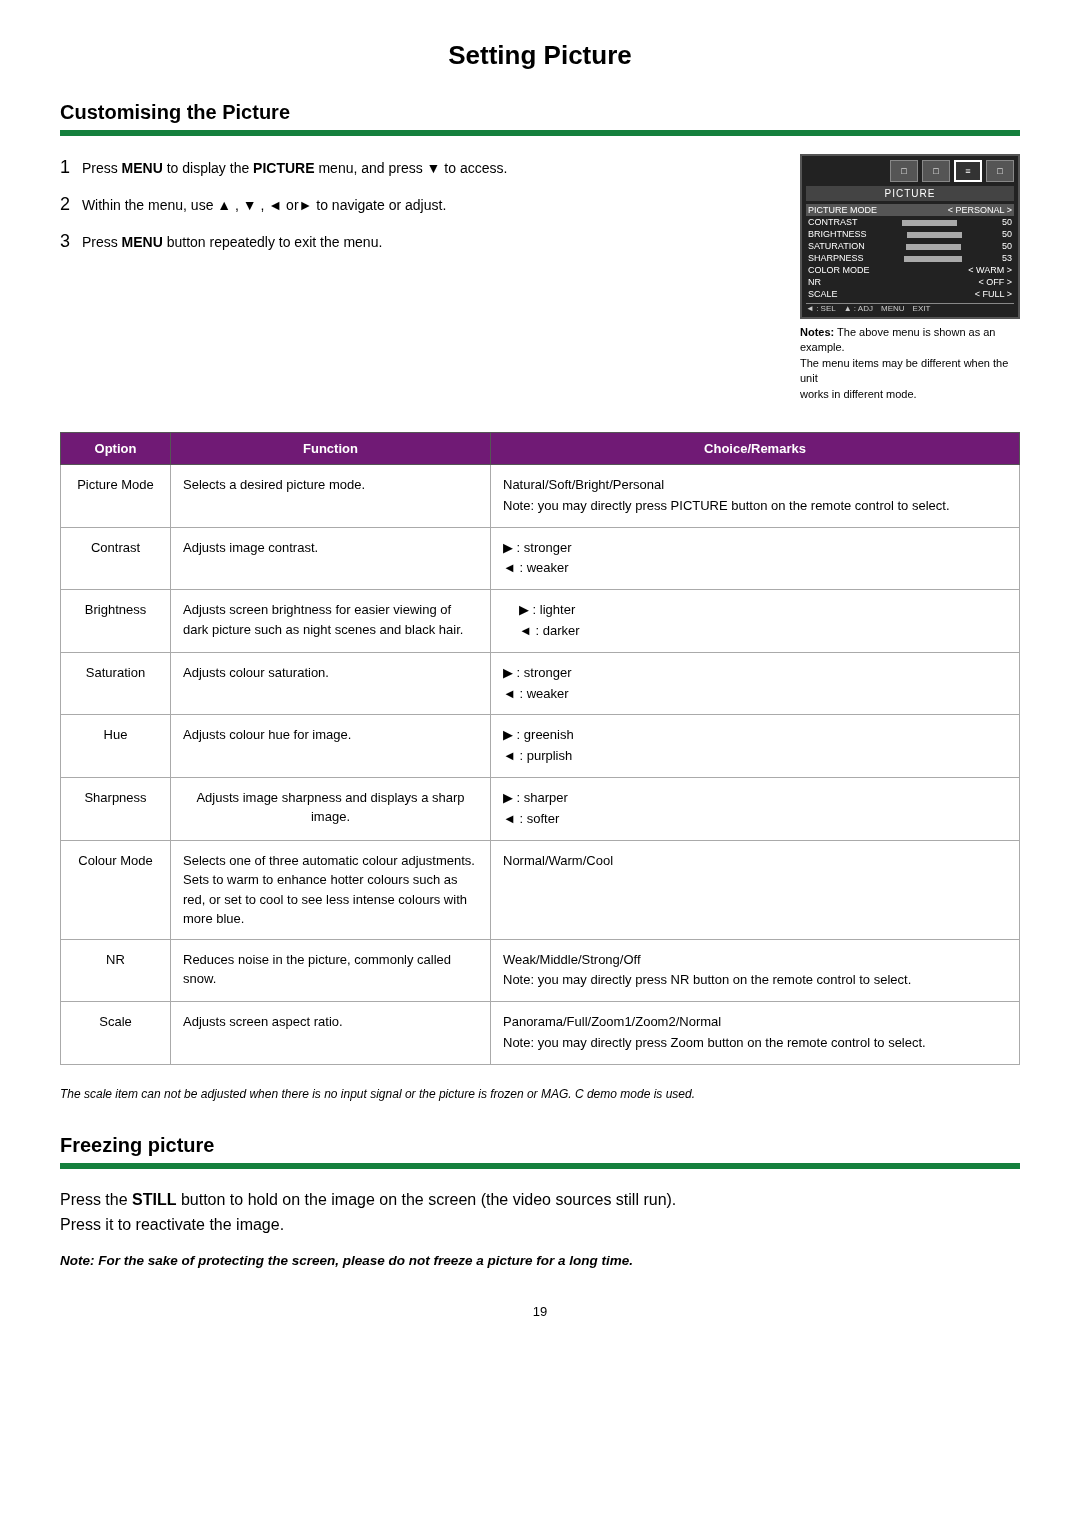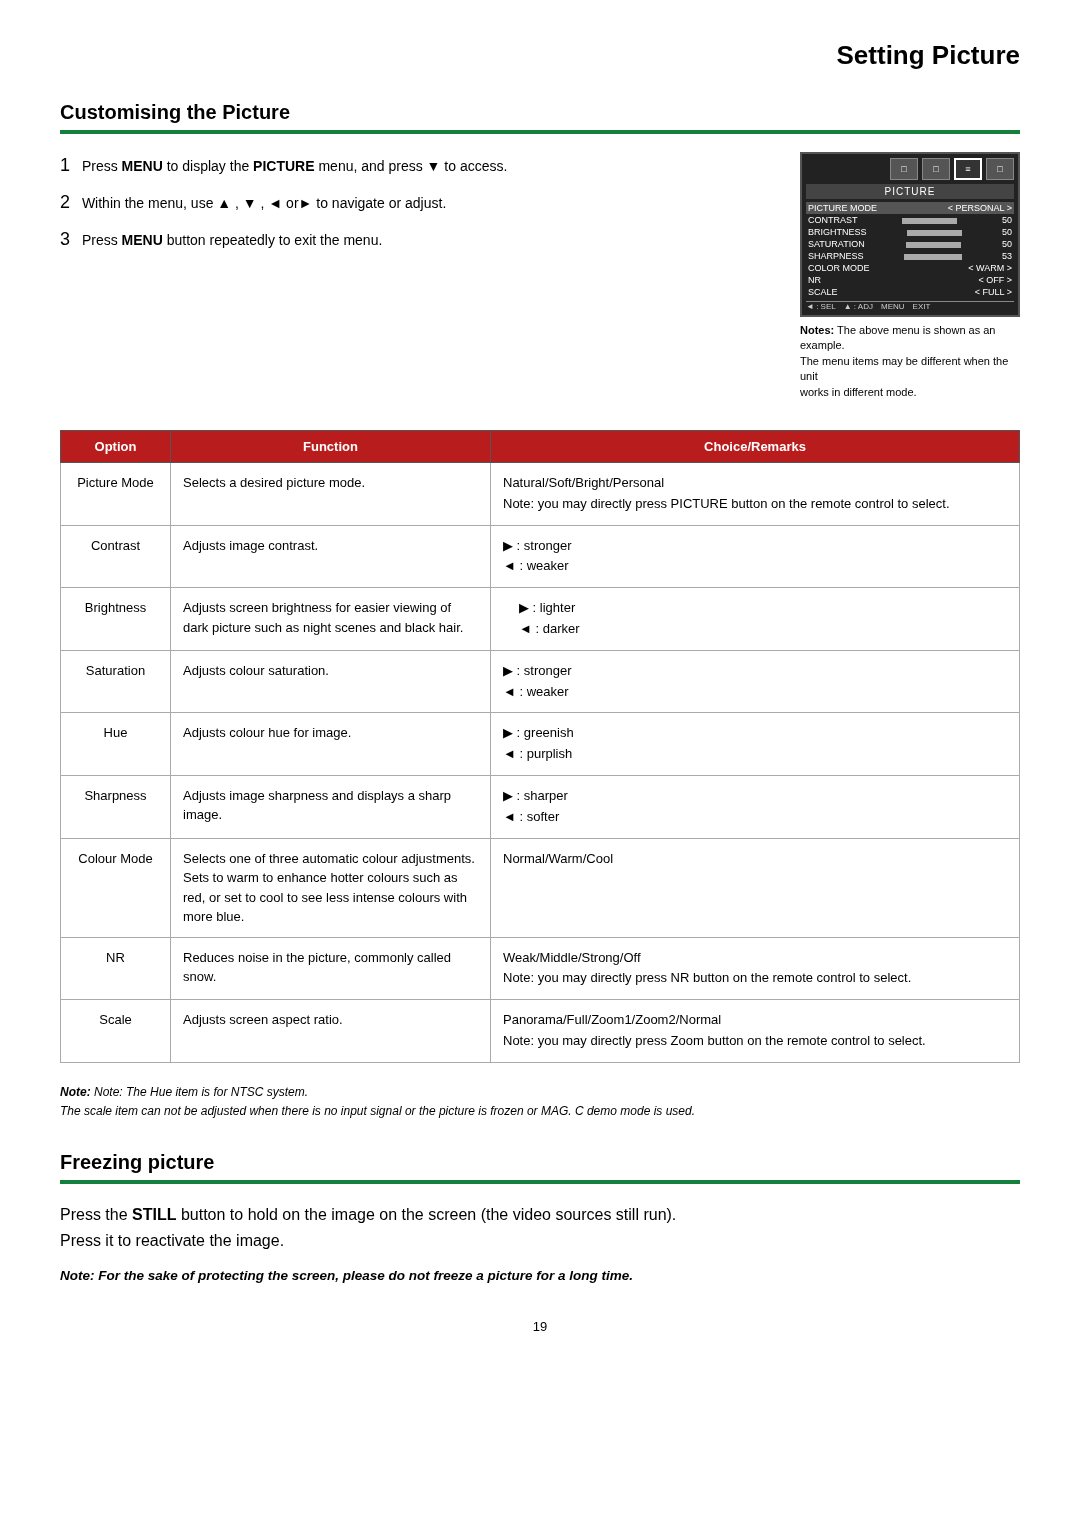--- a/index.html
+++ b/index.html
@@ -7,30 +7,30 @@
       font-family: Arial, Helvetica, sans-serif;
       font-size: 14px;
       background: #fff;
       color: #000;
       width: 1080px;
       min-height: 1527px;
       padding: 40px 60px;
     }
 
     h1.page-title {
-      text-align: right;
+      text-align: center;
       font-size: 26px;
       font-weight: bold;
       margin-bottom: 30px;
     }
 
     h2.section-title {
       font-size: 20px;
       font-weight: bold;
-      border-bottom: 4px solid #15803d;
+      border-bottom: 6px solid #15803d;
       padding-bottom: 6px;
       margin-bottom: 18px;
     }
 
     .customising-section {
       display: flex;
       gap: 30px;
       margin-bottom: 30px;
     }
 
@@ -137,21 +137,21 @@
     }
 
     
     .options-table {
       width: 100%;
       border-collapse: collapse;
       margin-bottom: 20px;
     }
 
     .options-table th {
-      background: #b91c1c;
+      background: #701a75;
       color: #fff;
       font-weight: bold;
       padding: 8px 12px;
       border: 1px solid #555;
       font-size: 13px;
     }
 
     .options-table td {
       border: 1px solid #aaa;
       padding: 10px 12px;
@@ -314,21 +314,21 @@
         <td style="line-height: 1.5;">Adjusts colour saturation.</td>
         <td style="line-height: 1.6;">▶ : stronger<br>◄ : weaker</td>
       </tr>
       <tr>
         <td>Hue</td>
         <td style="line-height: 1.5;">Adjusts colour hue for image.</td>
         <td style="line-height: 1.6;">▶ : greenish<br>◄ : purplish</td>
       </tr>
       <tr>
         <td>Sharpness</td>
-        <td style="line-height: 1.5;">Adjusts image sharpness and displays a sharp image.</td>
+        <td style="line-height: 1.5; text-align: center;">Adjusts image sharpness and displays a sharp image.</td>
         <td style="line-height: 1.6;">▶ : sharper<br>◄ : softer</td>
       </tr>
       <tr>
         <td>Colour Mode</td>
         <td style="line-height: 1.5;">Selects one of three automatic colour adjustments. Sets to warm to enhance hotter colours such as red, or set to cool to see less intense colours with more blue.</td>
         <td style="line-height: 1.6;">Normal/Warm/Cool</td>
       </tr>
       <tr>
         <td>NR</td>
         <td style="line-height: 1.5;">Reduces noise in the picture, commonly called snow.</td>
@@ -336,21 +336,20 @@
       </tr>
       <tr>
         <td>Scale</td>
         <td style="line-height: 1.5;">Adjusts screen aspect ratio.</td>
         <td style="line-height: 1.6;">Panorama/Full/Zoom1/Zoom2/Normal<br>Note: you may directly press Zoom button on the remote control to select.</td>
       </tr>
     </tbody>
 </table>
 
 <div class="footnote">
-  <div><em><strong>Note:</strong> <span>Note: The Hue item is for NTSC system.</span></em></div>
   <div><em><span>The scale item can not be adjusted when there is no input signal or the picture is frozen or MAG. C demo mode is used.</span></em></div>
 </div>
 
 <div class="freezing-section">
   <h2 class="section-title">Freezing picture</h2>
   <p class="freezing-text">
     Press the <strong>STILL</strong> button to hold on the image on the screen (the video sources still run).<br>
     <span>Press it to reactivate the image.</span>
   </p>
   <p class="freezing-note">

